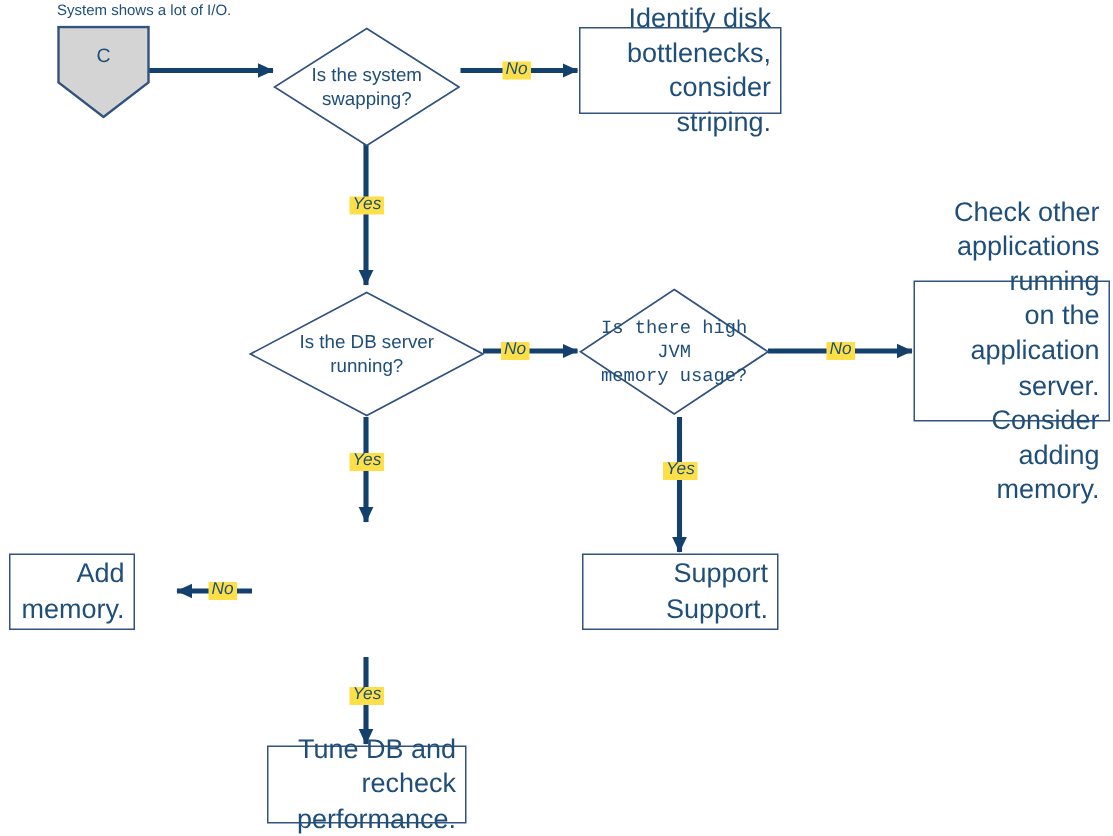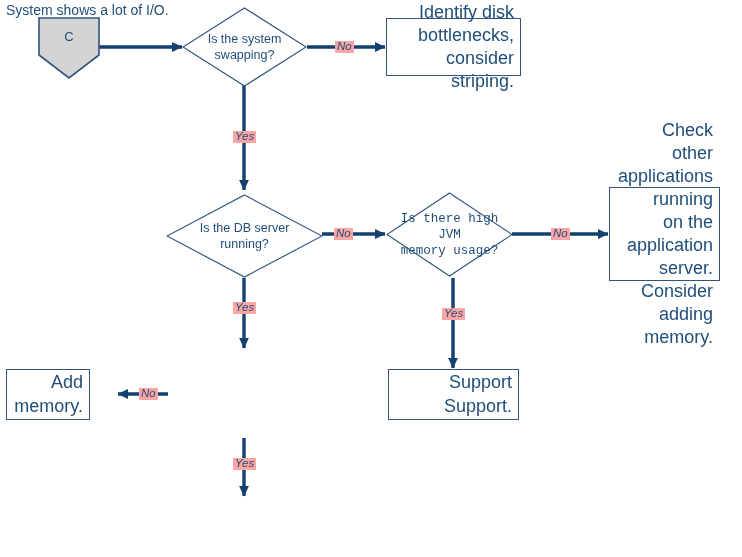--- a/index.html
+++ b/index.html
@@ -24,23 +24,24 @@
     top: 0;
     width: 742px;
     height: 557px;
     pointer-events: none;
   }
 
   
   .caption {
     position: absolute;
     color: #1f4e79;
-    font-size: 14px;
+    font-size: 10px;
     line-height: 1.25;
     white-space: nowrap;
+    margin-left: 32px;
   }
 
   
   .box {
     position: absolute;
     box-sizing: border-box;
     border: 1.3px solid #31537d;
     background: #ffffff;
     color: #1f4e79;
     font-size: 18px;
@@ -96,21 +97,21 @@
     color: #1f4e79;
     font-size: 13px;
   }
 
   
   .edge-label {
     position: absolute;
     color: #1f4e79;
     font-size: 11.5px;
     font-style: italic;
-    background: #fca5a5;
+    background: #fde047;
     padding: 0 2px;
     line-height: 1;
     white-space: nowrap;
   }
 </style>
 </head>
 <body>
 
 <div id="canvas">
 
@@ -157,21 +158,21 @@
 
   <div class="caption" style="left:6px; top:2px;">System shows a lot of I/O.</div>
 
   <div class="pentagon" style="left:38px; top:17px; width:62px; height:62px;">
     <svg class="pshape" viewBox="0 0 62 62" preserveAspectRatio="none">
       <polygon points="1,1 61,1 61,38 31,61 1,38" fill="#d4d4d4" stroke="#31537d" stroke-width="1.6"></polygon>
     </svg>
     <div class="plabel">C</div>
   </div>
 
-  <div class="diamond" style="left:182px; top:7px; width:125px; height:80px;">
+  <div class="diamond" style="left:182px; top:18px; width:125px; height:80px;">
     <svg class="dshape" viewBox="0 0 125 80" preserveAspectRatio="none">
       <polygon points="62.5,1 124,40 62.5,79 1,40" fill="#ffffff" stroke="#31537d" stroke-width="1.15"></polygon>
     </svg>
     <div class="dlabel">
         <span style="white-space:pre-line;">Is the system
 swapping?</span>
       </div>
   </div>
 
   <div class="box" style="left:386px; top:18px; width:135px; height:58px;">
@@ -193,37 +194,41 @@
   <div class="diamond" style="left:386px; top:192px; width:127px; height:85px;">
     <svg class="dshape" viewBox="0 0 127 85" preserveAspectRatio="none">
       <polygon points="63.5,1 126,42.5 63.5,84 1,42.5" fill="#ffffff" stroke="#31537d" stroke-width="1.15"></polygon>
     </svg>
     <div class="dlabel">
         <span style="white-space:pre-line;font-family:Liberation Mono, monospace;">Is there high JVM
 memory usage?</span>
       </div>
   </div>
 
-  <div class="box" style="left:609px; top:187px; width:111px; height:94px;">
+  <div class="box" style="left:609px; top:187px; width:131px; height:94px;">
     <span style="white-space:pre-line;">Check other
 applications running
 on the application
 server. Consider
 adding memory.</span>
   </div>
 
   <div class="box" style="left:388px; top:369px; width:131px; height:51px;">
     <span style="white-space:pre-line;">Support Support.</span>
   </div>
 
 
   <div class="box" style="left:6px; top:369px; width:84px; height:51px;">
     <span style="white-space:pre-line;">Add memory.</span>
   </div>
 
+  <div class="box" style="left:178px; top:497px; width:133px; height:52px;">
+    <span style="white-space:pre-line;">Tune DB and
+recheck performance.</span>
+  </div>
 
   <div class="edge-label" style="left:335px; top:41px;">No</div>
 
   <div class="edge-label" style="left:233px; top:131px;">Yes</div>
 
   <div class="edge-label" style="left:334px; top:228px;">No</div>
 
   <div class="edge-label" style="left:233px; top:302px;">Yes</div>
 
   <div class="edge-label" style="left:551px; top:228px;">No</div>

